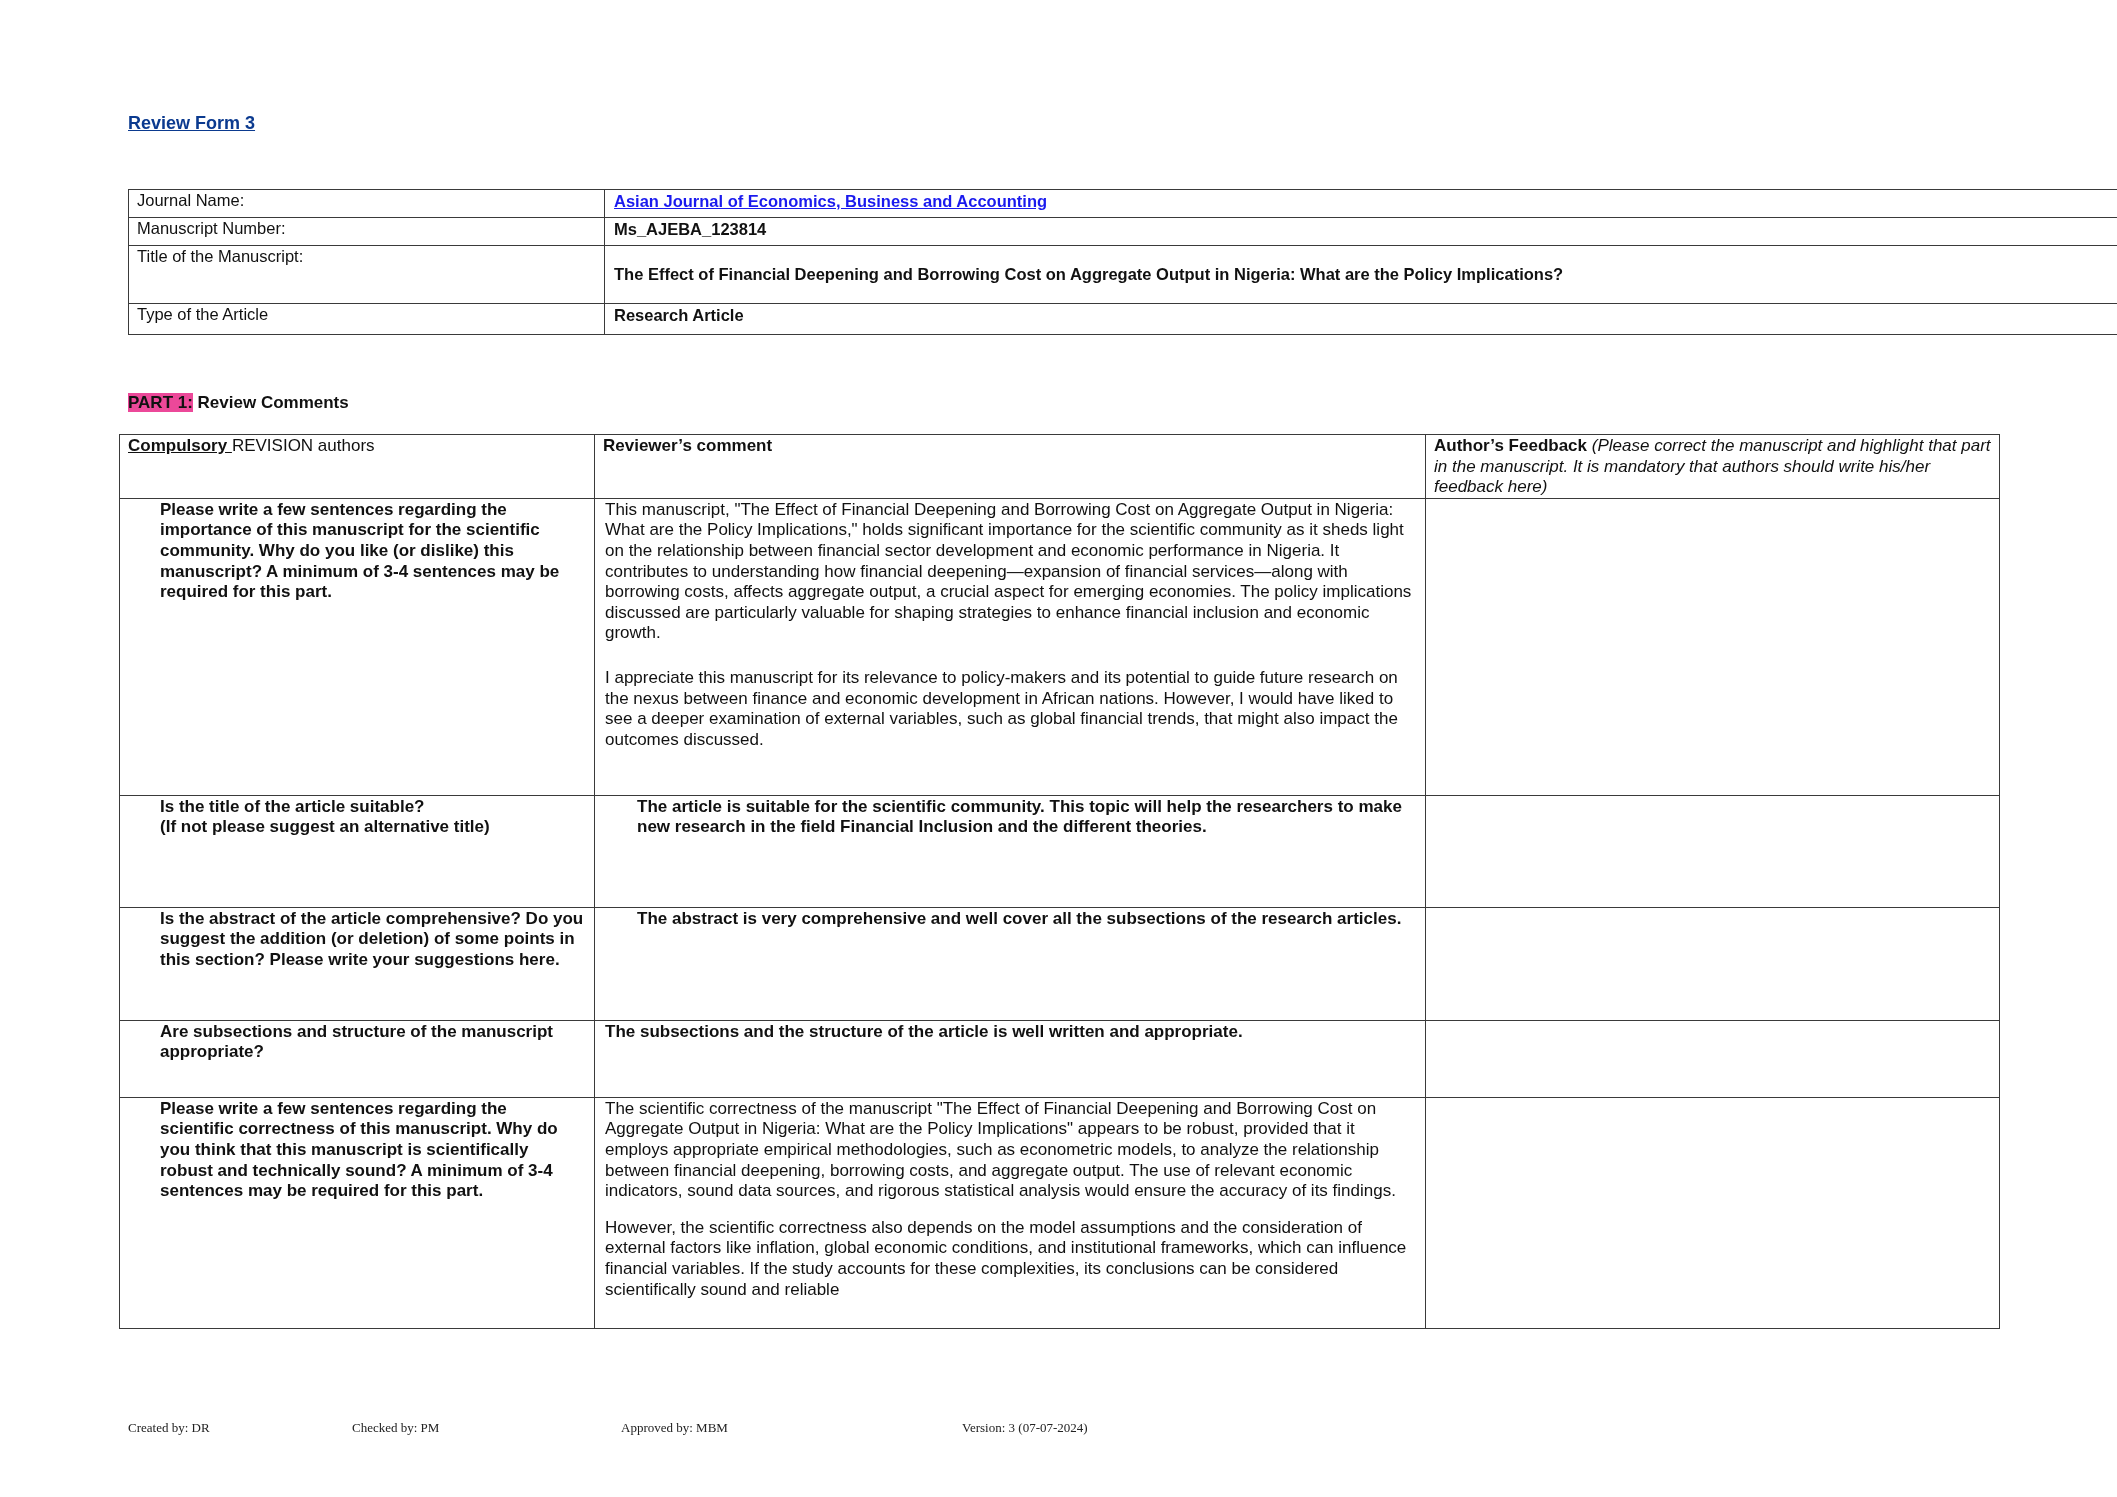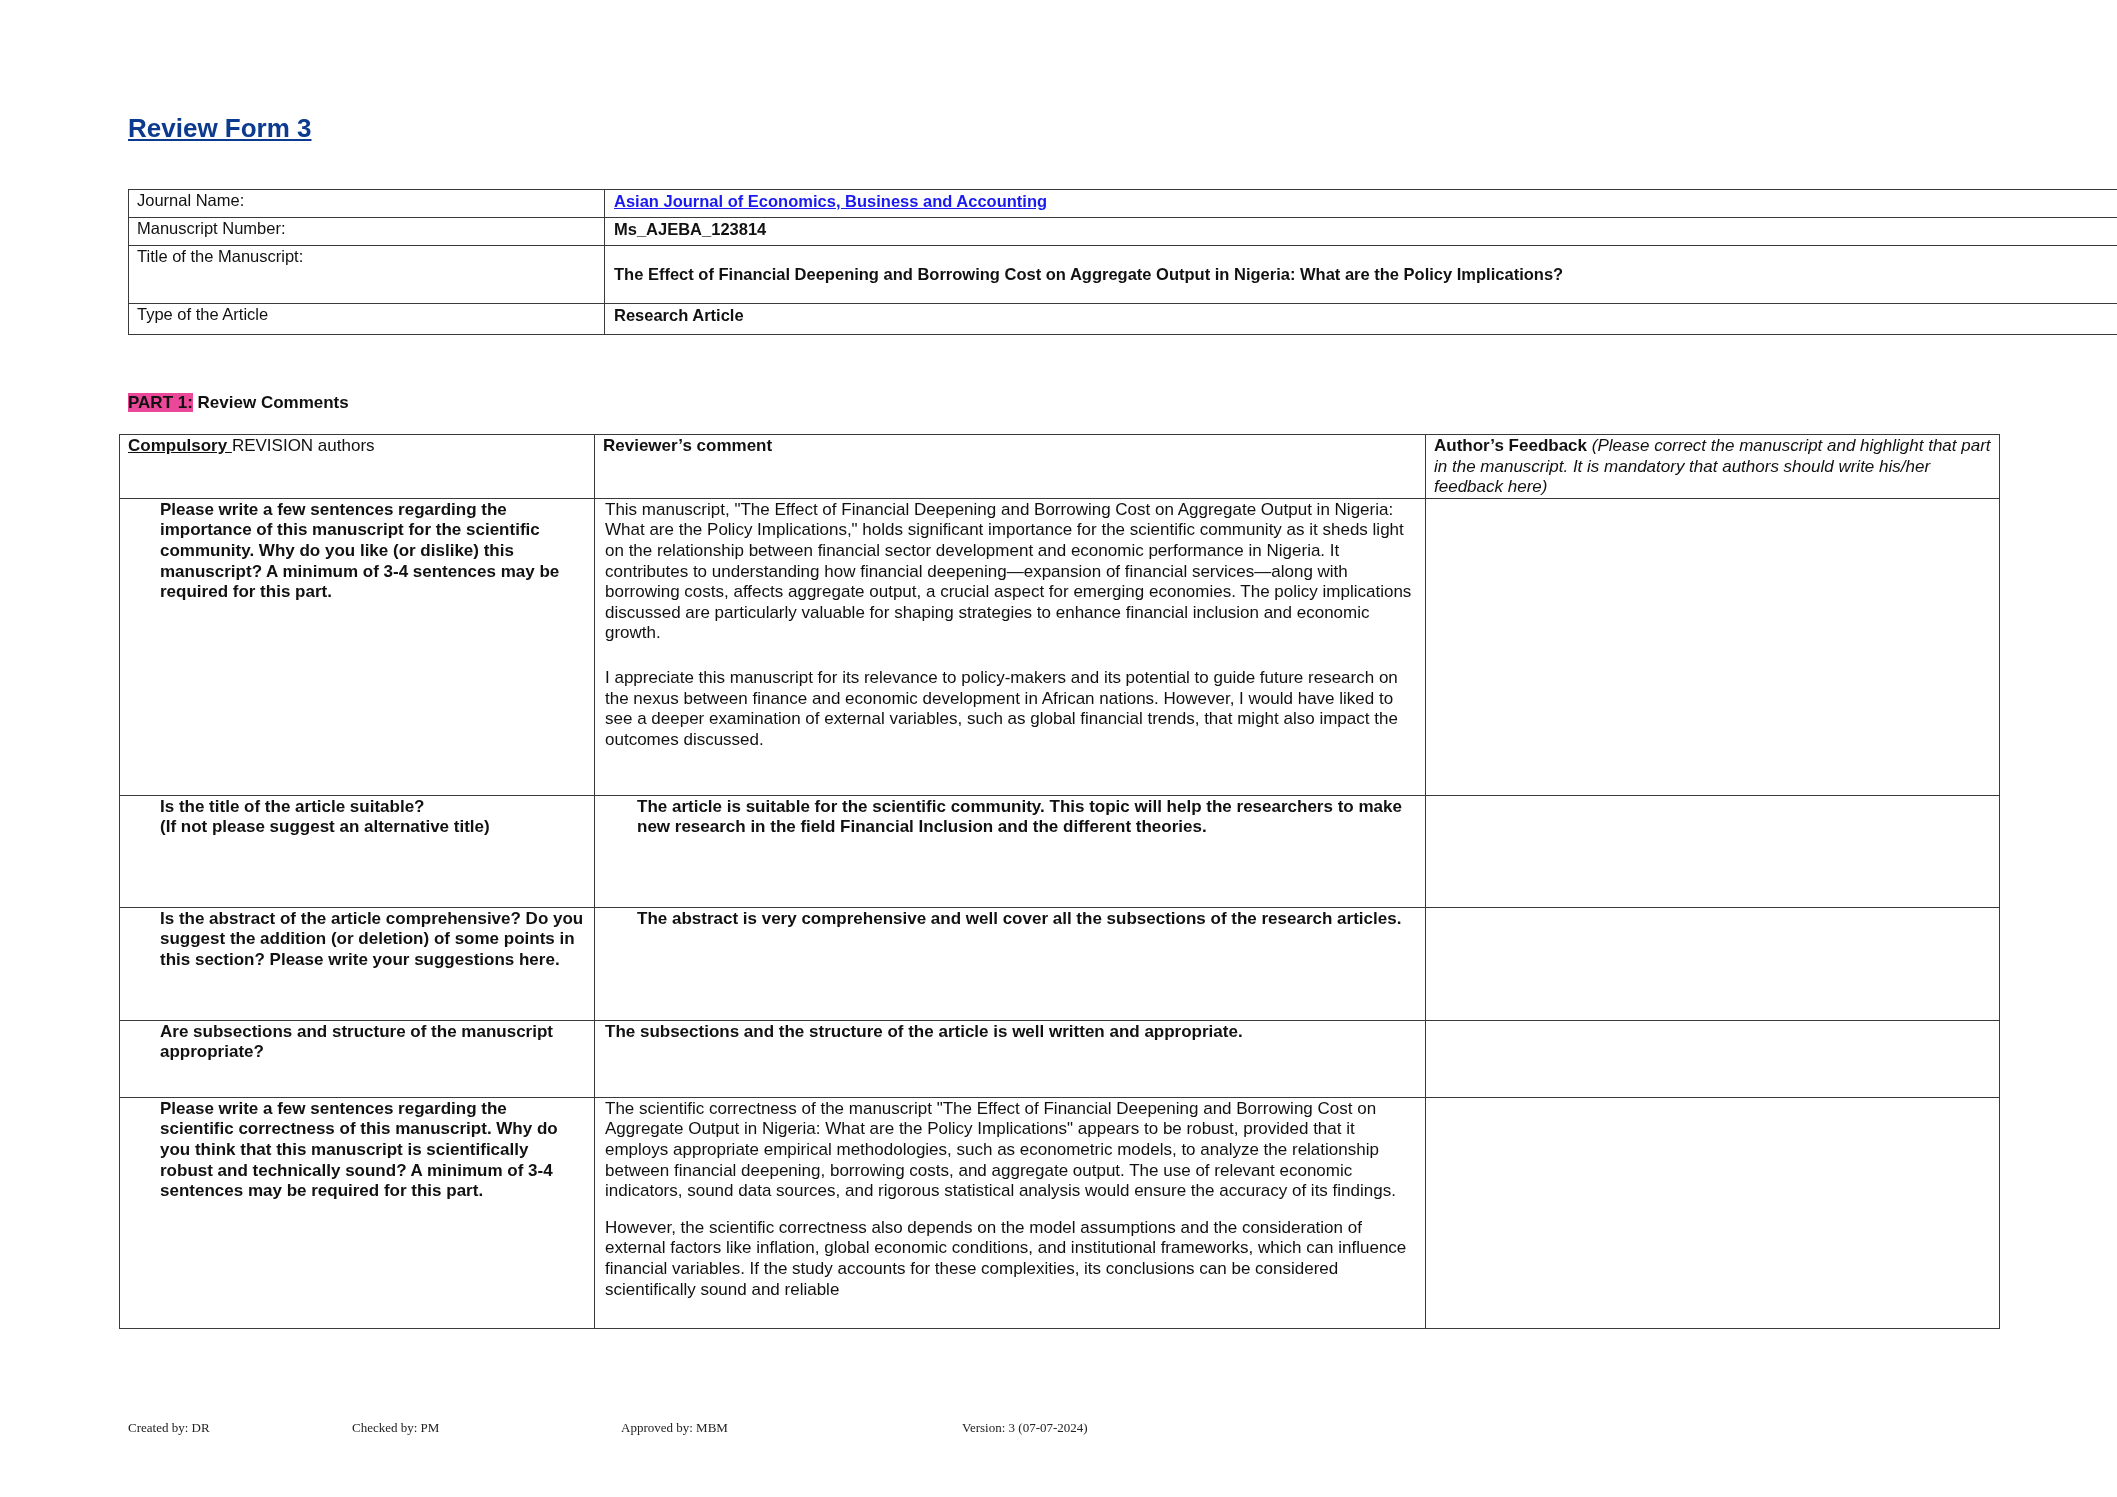--- a/index.html
+++ b/index.html
@@ -1,19 +1,19 @@
 <!DOCTYPE html>
 <html><head>
 <meta charset="utf-8">
 <style>
   html, body { margin:0; padding:0; background:#ffffff; }
   body { width:2117px; height:1497px; position:relative; overflow:hidden;
          font-family:"Liberation Sans", sans-serif; color:#111; }
   .abs { position:absolute; }
-  #form-title { left:128px; top:113px; font-size:26px; font-weight:bold; color:#0b3a8f; text-decoration:underline; }
+  #form-title { left:128px; top:113px; font-size:18px; font-weight:bold; color:#0b3a8f; text-decoration:underline; }
 
   table { border-collapse:collapse; position:absolute; table-layout:fixed; }
   td { border:1.6px solid #3a3a3a; vertical-align:top; padding:0; }
 
   #info-table { left:128px; top:189px; width:2009px; font-size:16.5px; }
   #info-table td.k { width:459px; padding:1px 8px 0 8px; color:#111; }
   #info-table td.v { padding:2px 8px 0 9px; font-weight:bold; }
   #info-table tr.r1 td { height:25px; }
   #info-table tr.r2 td { height:25px; }
   #info-table tr.r3 td { height:56px; }

